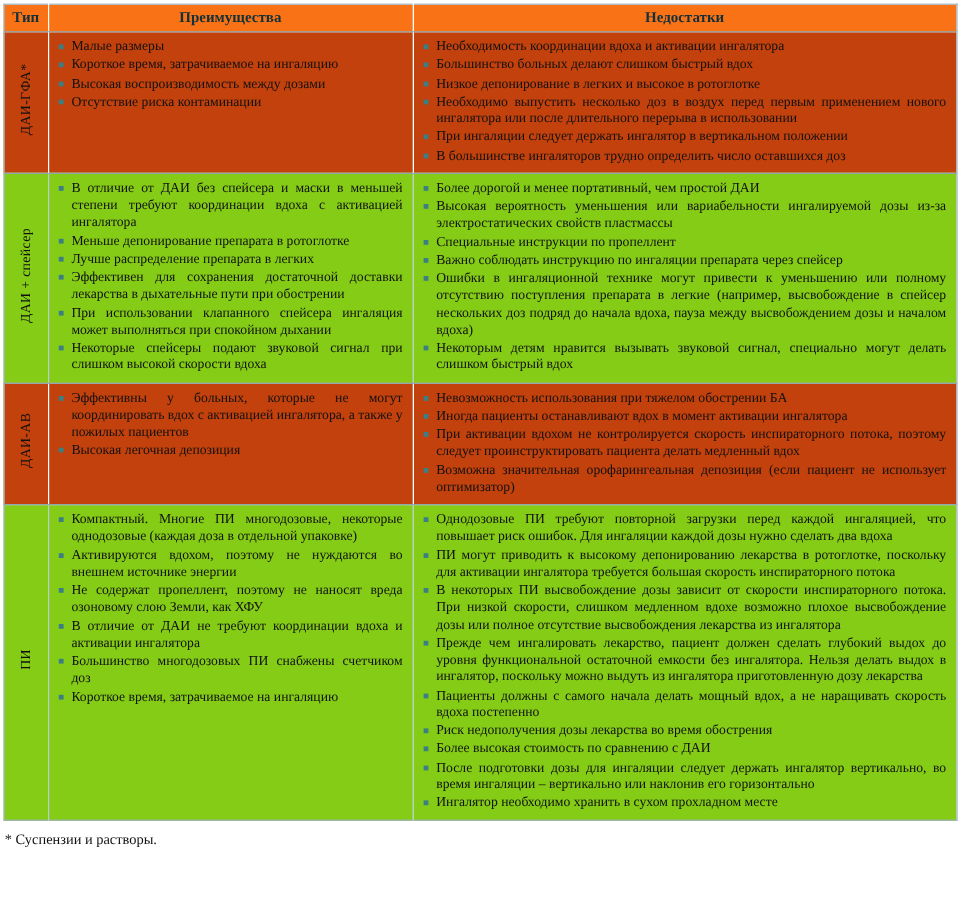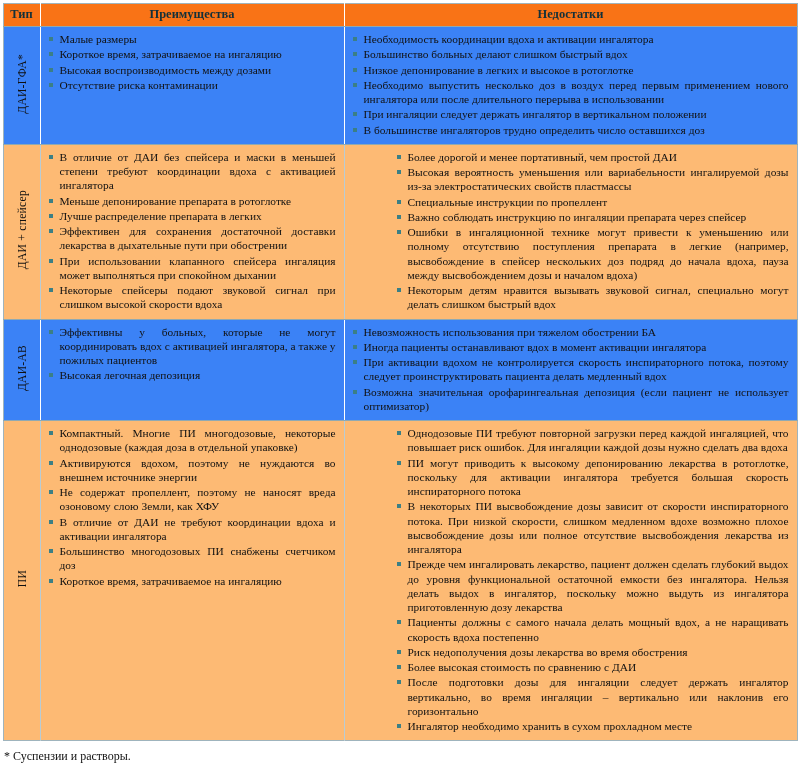--- a/index.html
+++ b/index.html
@@ -50,24 +50,24 @@
 
   tbody td {
     vertical-align: top;
     border-right: 1px solid #ffffff;
     border-bottom: 1px solid #8fa9b2;
     padding: 0;
   }
   tbody td:last-child { border-right: none; }
   tbody tr:last-child td { border-bottom: none; }
 
-  tbody tr.shaded td { background: #3b82f6; }
-  tbody tr.plain  td { background: #fdba74; }
+  tbody tr.shaded td { background: #c2410c; }
+  tbody tr.plain  td { background: #84cc16; }
   tbody tr.plain  td { border-right: 1px solid #b9ccd4; }
-  tbody tr.plain  td:last-child { border-right: none; padding-left: 44px; }
+  tbody tr.plain  td:last-child { border-right: none; }
 
   .type-cell {
     text-align: center;
     vertical-align: middle;
     padding: 0;
   }
   .type-rot {
     writing-mode: vertical-rl;
     transform: rotate(180deg);
     font-size: 11.5px;

